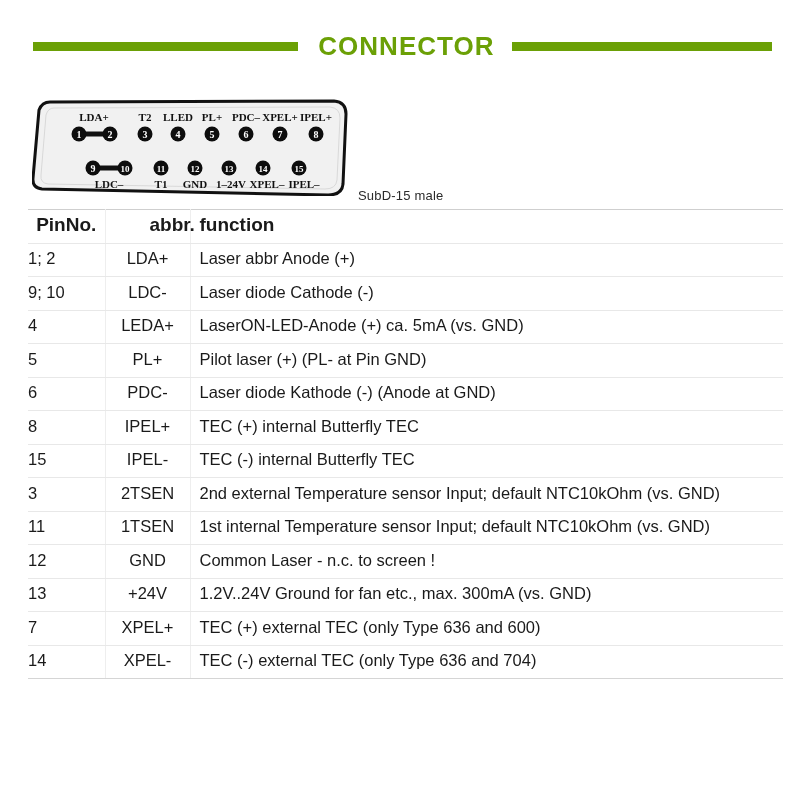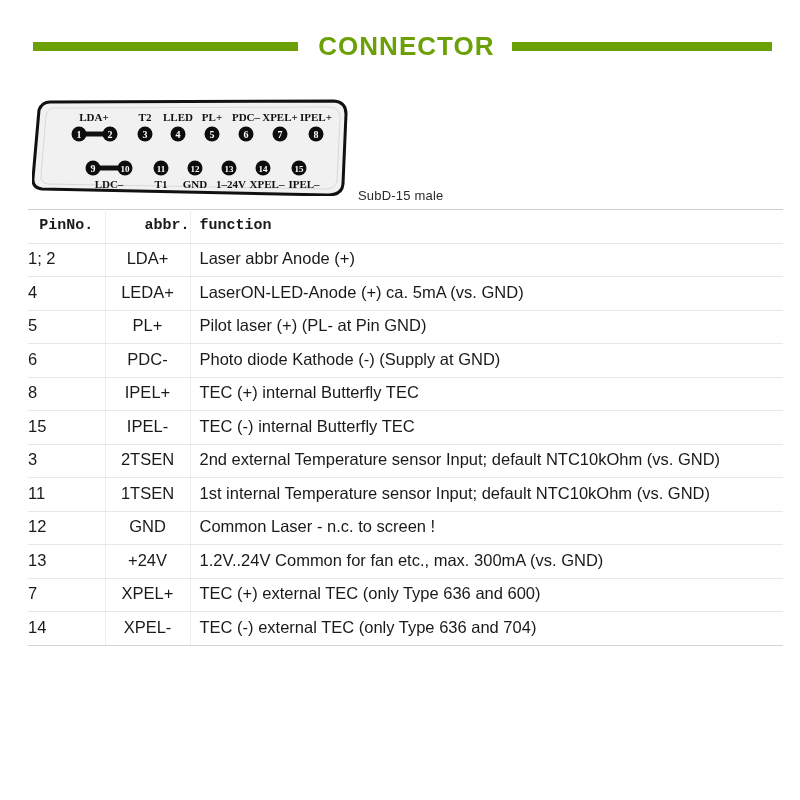--- a/index.html
+++ b/index.html
@@ -91,29 +91,28 @@
     font-weight: normal;
     color: #1a1a1a;
     vertical-align: middle;
     white-space: nowrap;
     overflow: visible;
   }
   .pin-table tr > *:last-child { border-right: none; }
 
   .pin-table th {
     font-weight: bold;
-    font-size: 15px;
+    font-size: 19px;
     border-top: 1px solid #cfcfcf;
-    font-family: Liberation Mono, monospace;
   }
   .pin-table .col-pin { text-align: left; }
   .pin-table .col-abbr { text-align: center; }
   .pin-table .col-func { text-align: left; padding-left: 9px; }
   .pin-table th.col-pin { text-align: center; }
-  .pin-table th.col-abbr { text-align: right; }
+  .pin-table th.col-abbr { text-align: left; padding-left: 44px; }
   .pin-table th.col-func { text-align: left; padding-left: 9px; }
   .pin-table tbody tr:last-child td { border-bottom: 1px solid #d5d5d5; }
 </style>
 </head>
 <body>
 
 <div class="header">
   <div class="hbar hbar-left"></div>
   <div class="header-title">CONNECTOR</div>
   <div class="hbar hbar-right"></div>
@@ -210,33 +209,38 @@
       <th class="col-func">function</th>
     </tr>
   </thead>
   <tbody>
     <tr>
       <td class="col-pin">1; 2</td>
       <td class="col-abbr">LDA+</td>
       <td class="col-func">Laser abbr Anode (+)</td>
     </tr>
     <tr>
+      <td class="col-pin">9; 10</td>
+      <td class="col-abbr">LDC-</td>
+      <td class="col-func">Laser diode Cathode (-)</td>
+    </tr>
+    <tr>
       <td class="col-pin">4</td>
       <td class="col-abbr">LEDA+</td>
       <td class="col-func">LaserON-LED-Anode (+) ca. 5mA (vs. GND)</td>
     </tr>
     <tr>
       <td class="col-pin">5</td>
       <td class="col-abbr">PL+</td>
       <td class="col-func">Pilot laser (+) (PL- at Pin GND)</td>
     </tr>
     <tr>
       <td class="col-pin">6</td>
       <td class="col-abbr">PDC-</td>
-      <td class="col-func">Photo diode Kathode (-) (Supply at GND)</td>
+      <td class="col-func">Laser diode Kathode (-) (Anode at GND)</td>
     </tr>
     <tr>
       <td class="col-pin">8</td>
       <td class="col-abbr">IPEL+</td>
       <td class="col-func">TEC (+) internal Butterfly TEC</td>
     </tr>
     <tr>
       <td class="col-pin">15</td>
       <td class="col-abbr">IPEL-</td>
       <td class="col-func">TEC (-) internal Butterfly TEC</td>
@@ -252,21 +256,21 @@
       <td class="col-func">1st  internal Temperature sensor Input;  default NTC10kOhm  (vs. GND)</td>
     </tr>
     <tr>
       <td class="col-pin">12</td>
       <td class="col-abbr">GND</td>
       <td class="col-func">Common Laser - n.c. to screen !</td>
     </tr>
     <tr>
       <td class="col-pin">13</td>
       <td class="col-abbr">+24V</td>
-      <td class="col-func">1.2V..24V Common for fan etc., max. 300mA (vs. GND)</td>
+      <td class="col-func">1.2V..24V Ground for fan etc., max. 300mA (vs. GND)</td>
     </tr>
     <tr>
       <td class="col-pin">7</td>
       <td class="col-abbr">XPEL+</td>
       <td class="col-func">TEC (+) external TEC (only Type 636 and 600)</td>
     </tr>
     <tr>
       <td class="col-pin">14</td>
       <td class="col-abbr">XPEL-</td>
       <td class="col-func">TEC (-) external TEC (only Type 636 and 704)</td>

